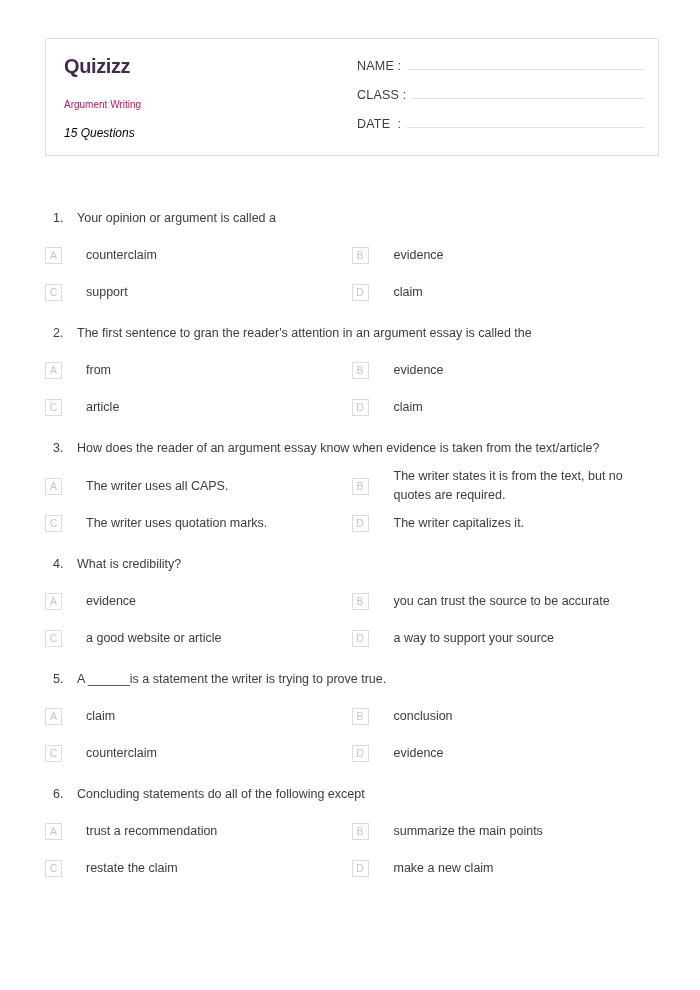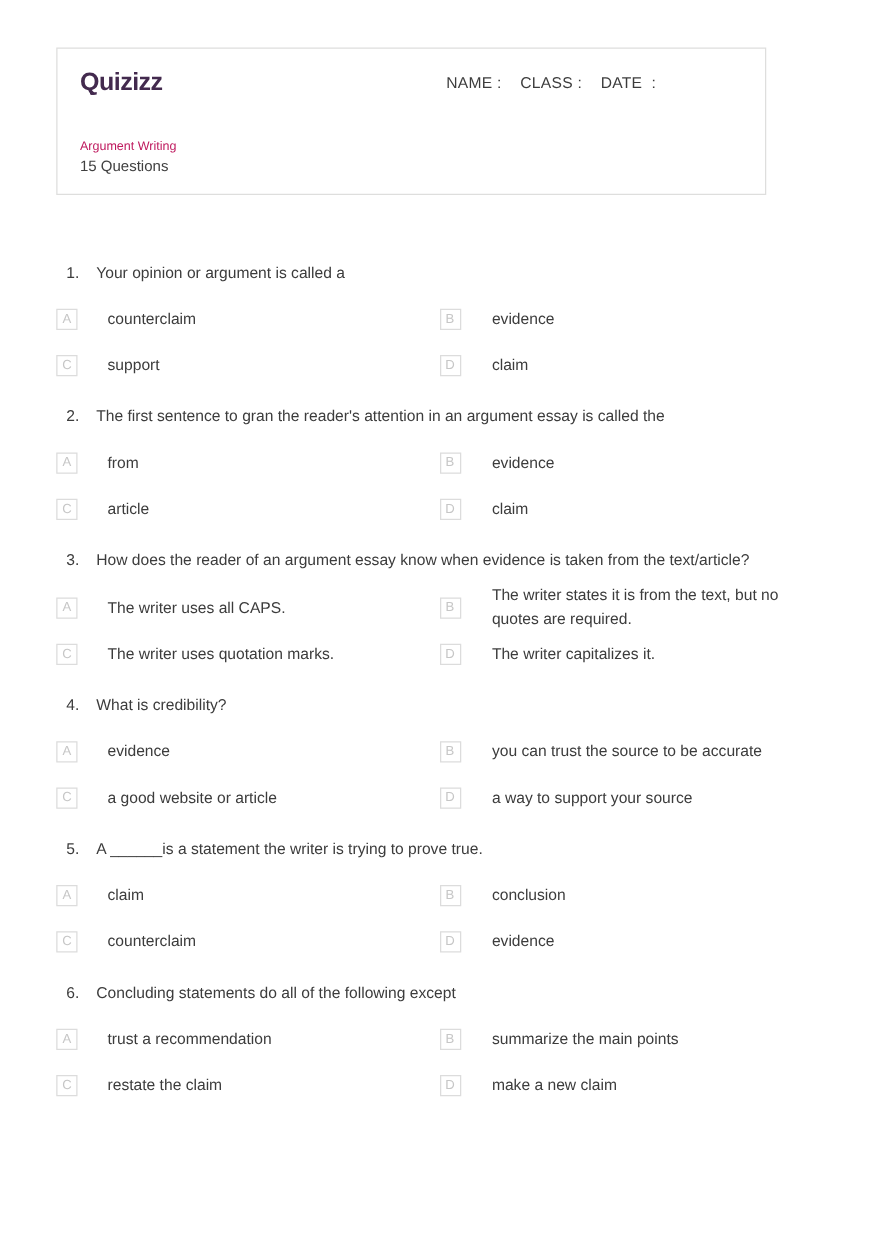--- a/index.html
+++ b/index.html
@@ -22,21 +22,21 @@
     height: 990px;
     background: #ffffff;
     overflow: hidden;
   }
 
   
   .header-card {
     position: absolute;
     left: 45px;
     top: 38px;
-    width: 568px;
+    width: 614px;
     height: 118px;
     border: 1px solid #dededd;
     background: #ffffff;
     display: flex;
   }
 
   .header-left {
     width: 303px;
     padding: 14px 0 12px 18px;
     display: flex;
@@ -64,31 +64,32 @@
   }
 
   .quiz-title {
     font-size: 10px;
     color: #be185d;
     line-height: 1.25;
     margin-top: auto;
   }
   .quiz-subtitle {
     font-size: 12px;
-    color: #404040;
+    color: #000000;
     line-height: 1.3;
-    margin-top: 2px;
+    margin-top: 15px;
     margin-bottom: 1px;
+    font-style: italic;
   }
 
   .header-right {
     flex: 1;
     padding: 16px 14px 14px 8px;
     display: flex;
-    flex-direction: row;
+    flex-direction: column;
     justify-content: flex-start;
     gap: 9px;
   }
 
   .field-row {
     display: flex;
     align-items: baseline;
     height: 20px;
   }
   .field-label {

